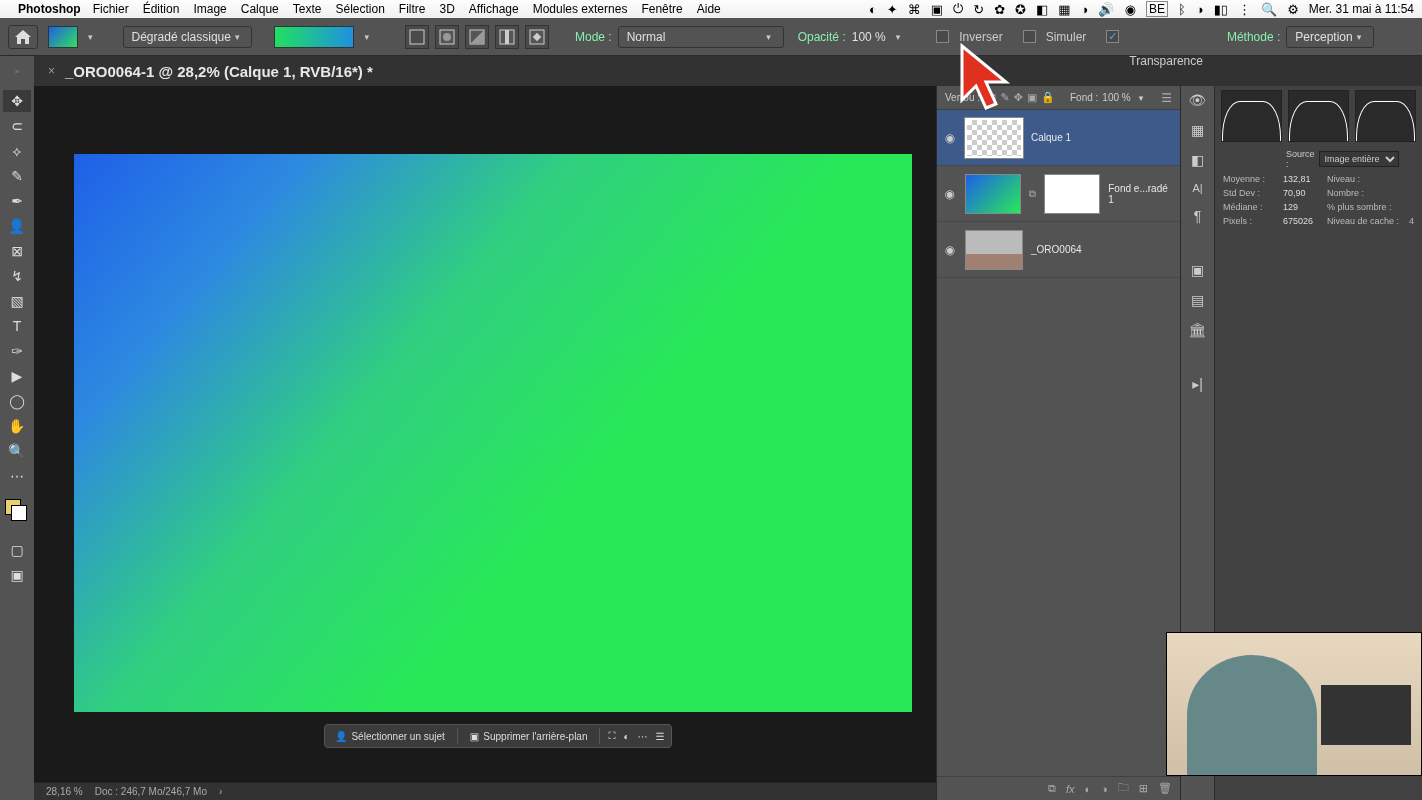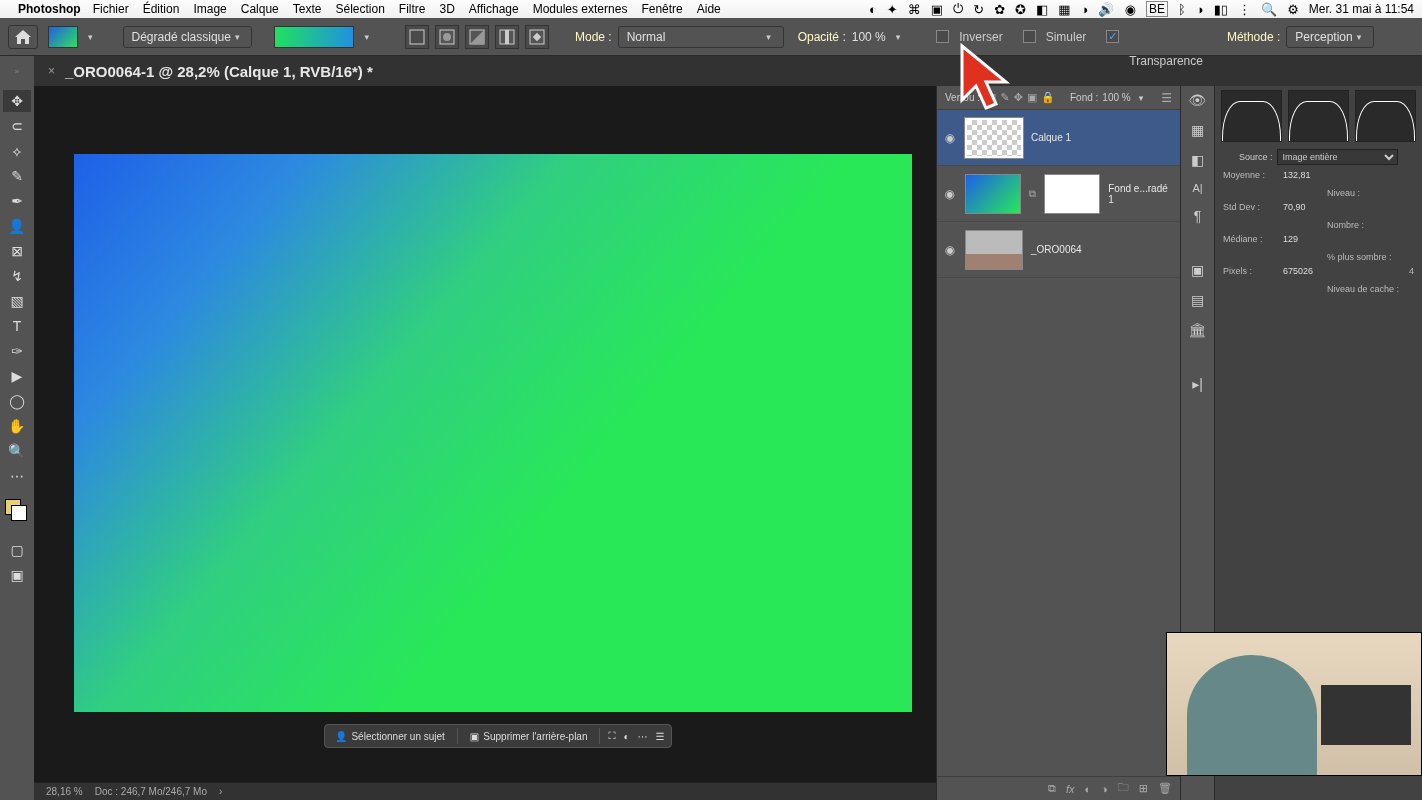--- a/index.html
+++ b/index.html
@@ -10,21 +10,21 @@
 .menubar .menu-item { margin-right:14px; cursor:default; }
 .menubar .spacer { flex:1; }
 .menubar .tray { display:flex; gap:10px; align-items:center; font-size:11px; }
 .menubar .tray span { font-size:13px; }
 .options-bar { height:38px; background:#535353; display:flex; align-items:center; padding:0 8px; gap:6px; border-bottom:1px solid #2a2a2a; }
 .home-btn { width:30px; height:24px; background:#535353; display:flex; align-items:center; justify-content:center; border:1px solid #333; border-radius:3px; }
 .mini-gradient { width:30px; height:22px; border:1px solid #333; background:linear-gradient(135deg,#2060e0,#30e060); margin-left:4px; }
 .chev { font-size:9px; color:#ccc; padding:0 4px; cursor:default; }
 .dropdown { background:#535353; border:1px solid #333; padding:3px 8px; font-size:12px; color:#e0e0e0; display:flex; align-items:center; border-radius:3px; }
 .grad-preview { width:80px; height:22px; background:linear-gradient(90deg,#20e060,#2090e0); border:1px solid #333; }
-.opt-label { font-size:12px; color:#fef9c3; margin-left:8px; }
+.opt-label { font-size:12px; color:#86efac; margin-left:8px; }
 .style-btn { width:24px; height:24px; border:1px solid #333; background:#4a4a4a; display:flex; align-items:center; justify-content:center; }
 .checkbox { width:13px; height:13px; border:1px solid #888; background:#4a4a4a; display:inline-block; margin-right:4px; vertical-align:middle; }
 .checkbox.checked::after { content:"✓"; color:#4aa8ff; font-size:11px; display:block; text-align:center; line-height:11px; }
 .tab-bar { height:30px; background:#323232; display:flex; align-items:center; }
 .tab { padding:0 14px; height:30px; display:flex; align-items:center; color:#e8e8e8; font-size:15px; font-weight:bold; gap:10px; }
 .tab .close { font-size:12px; color:#999; font-weight:normal; }
 .main-area { position:absolute; top:86px; left:0; right:0; bottom:0; display:flex; }
 .toolbar-left { width:34px; background:#535353; display:flex; flex-direction:column; align-items:center; padding-top:4px; gap:3px; }
 .tool { width:28px; height:22px; display:flex; align-items:center; justify-content:center; color:#ddd; font-size:14px; }
 .tool.sel { background:#3a3a3a; }
@@ -53,22 +53,22 @@
 .layers-footer { height:24px; margin-top:auto; border-top:1px solid #404040; display:flex; align-items:center; justify-content:flex-end; gap:10px; padding:0 8px; font-size:11px; color:#aaa; }
 .right-strip { width:34px; background:#535353; display:flex; flex-direction:column; align-items:center; gap:14px; padding-top:6px; border-left:1px solid #2a2a2a; }
 .right-strip .ricon { font-size:14px; color:#ccc; }
 .info-panel { width:208px; background:#424242; border-left:1px solid #2a2a2a; display:flex; flex-direction:column; }
 .histogram { height:60px; display:flex; gap:6px; padding:4px 6px; }
 .histo-cell { flex:1; border:1px solid #222; background:#2a2a2a; position:relative; }
 .histo-curve { position:absolute; bottom:0; left:0; right:0; height:80%; border-top:1px solid #fff; border-left:1px solid #fff; border-right:1px solid #fff; border-radius:30% 30% 0 0/90% 90% 0 0; }
 .info-row { display:flex; padding:2px 8px; font-size:9px; color:#bbb; }
 .info-row .lbl { width:60px; }
 .info-row .val { width:44px; color:#ddd; }
-.info-row .lbl2 { flex:1;margin-top:18px; }
-.source-row { padding:3px 24px; font-size:9px; display:flex; align-items:center; gap:4px; }
+.info-row .lbl2 { flex:1; }
+.source-row { padding:3px 24px; font-size:9px; display:flex; align-items:center; gap:4px;margin-left:47px; }
 .source-row select { flex:1; background:#383838; border:1px solid #222; color:#ccc; font-size:9px; padding:1px; }
 .webcam { position:absolute; right:0; bottom:24px; width:256px; height:144px; background:linear-gradient(#e8d8c0,#d0c0a8); border:1px solid #000; overflow:hidden; }
 .webcam .person { position:absolute; left:20px; bottom:0; width:130px; height:120px; background:#688; border-radius:50% 50% 0 0; }
 .webcam .bg { position:absolute; right:10px; bottom:30px; width:90px; height:60px; background:#333; }
 .cursor-overlay { position:absolute; left:958px; top:42px; pointer-events:none; z-index:999; }
 .cursor-overlay svg { width:56px; height:74px; }
 .hamburger { font-size:12px; color:#aaa; margin-left:auto; }
 </style>
 </head>
 <body>

